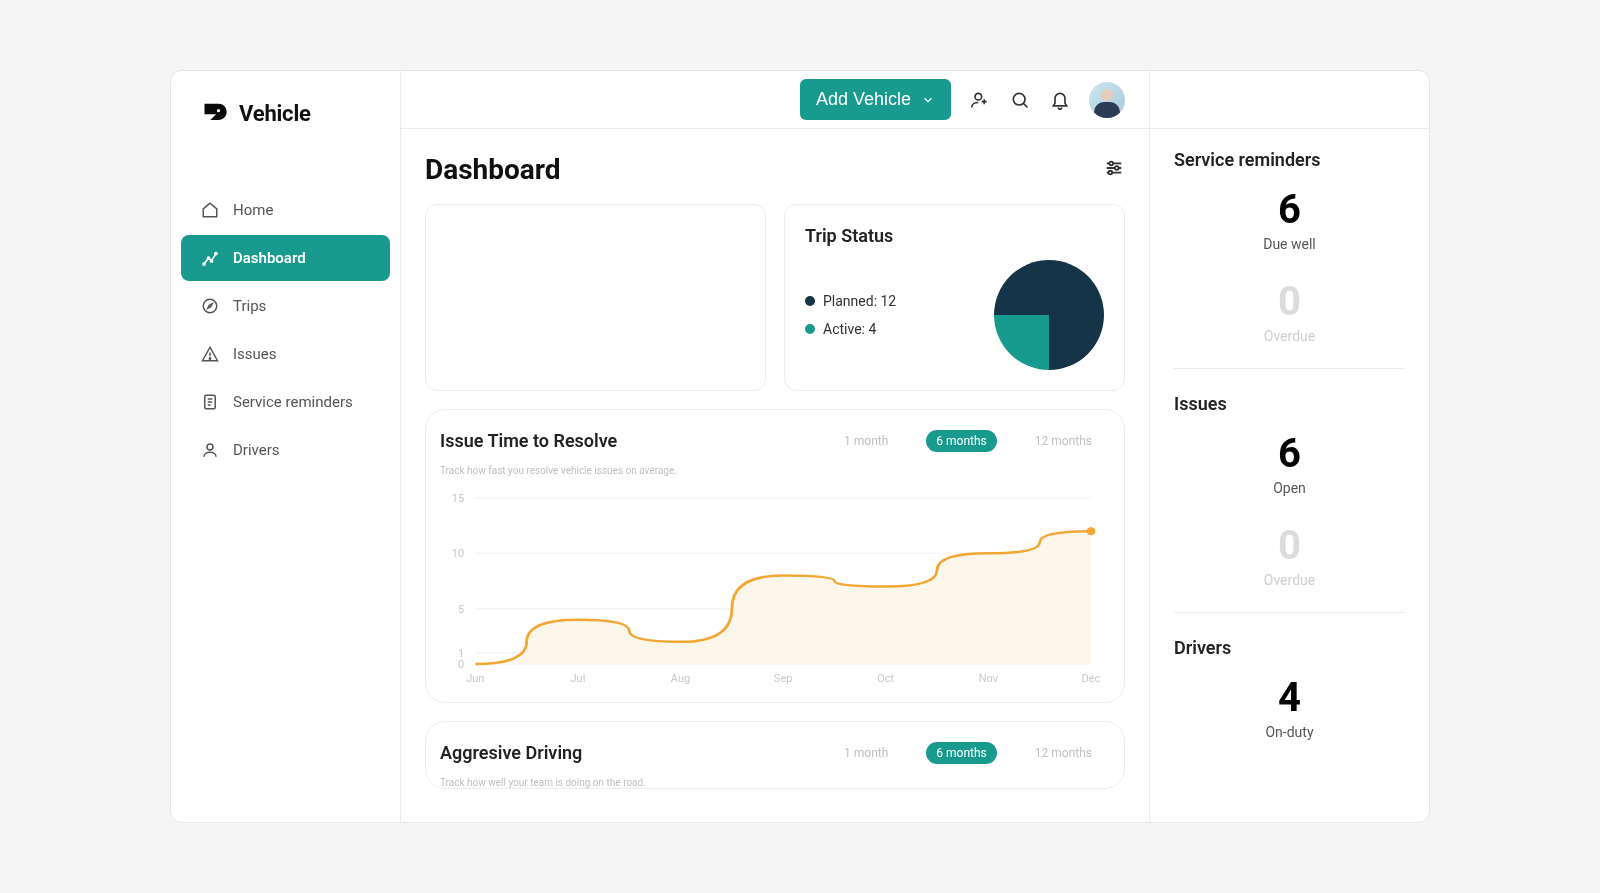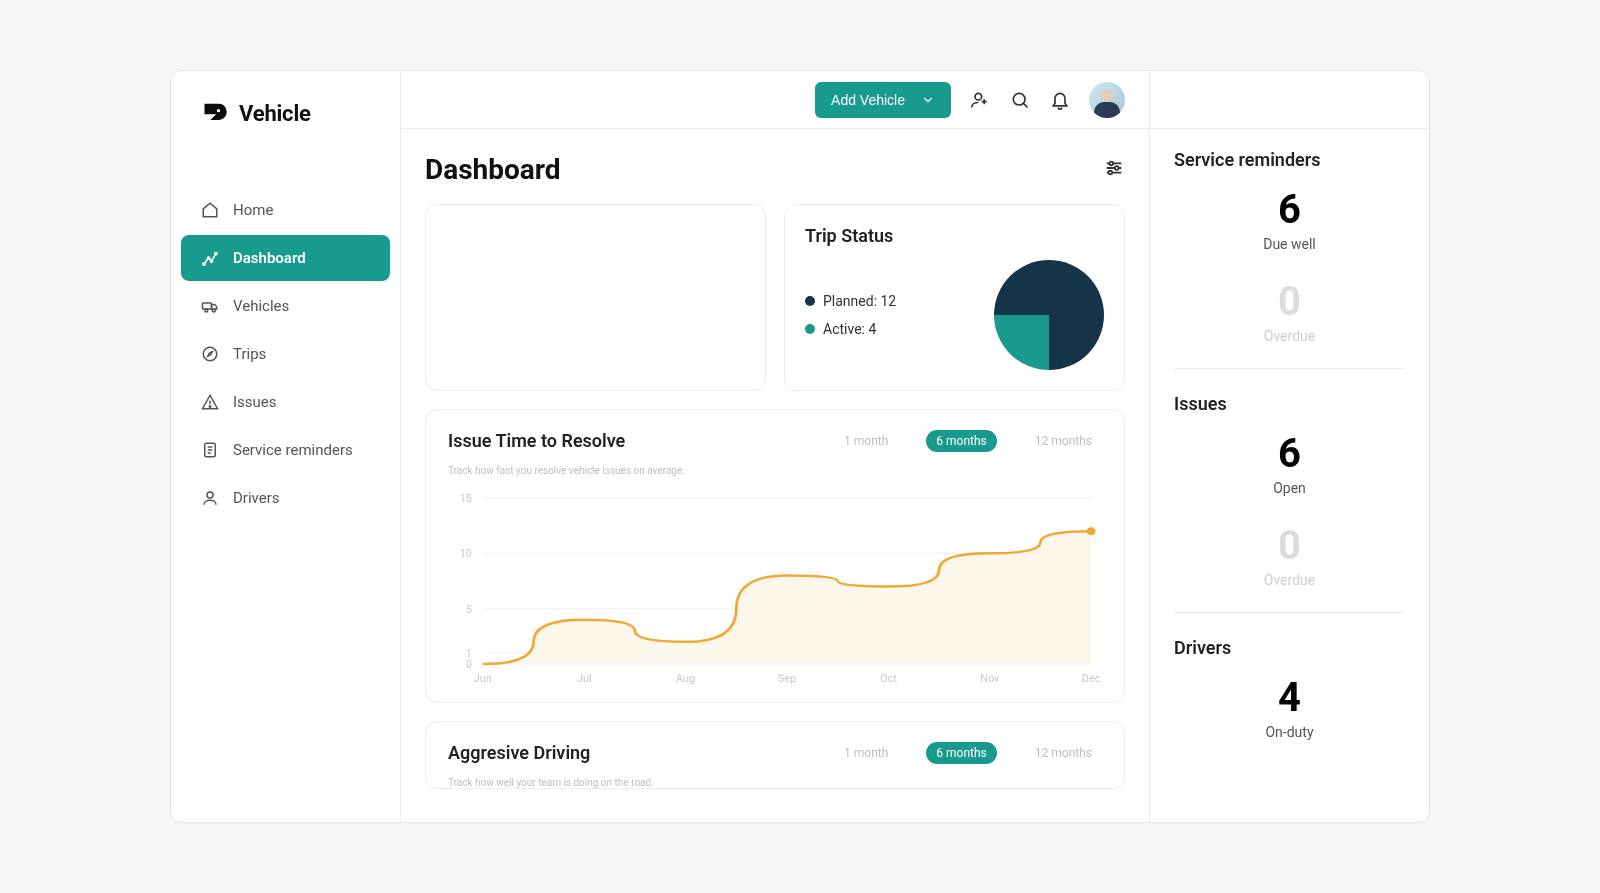--- a/index.html
+++ b/index.html
@@ -72,23 +72,23 @@
       justify-content: flex-end;
       gap: 18px;
       padding: 0 24px;
     }
     .btn-primary {
       background:#199a8e;
       color:#fff;
       border:none;
       border-radius:6px;
       padding: 10px 16px;
-      font-size:14px;
+      font-size:18px;
       font-weight:500;
-      display:flex; align-items:center; gap:16px;
+      display:flex; align-items:center; gap:10px;
       cursor:pointer;
     }
     .icon-btn {
       background:none; border:none; cursor:pointer;
       color:#333; width:22px; height:22px;
       display:flex; align-items:center; justify-content:center;
     }
     .avatar {
       width:36px; height:36px; border-radius:50%;
       background: linear-gradient(135deg,#cde7f0,#a7c8d8);
@@ -115,21 +115,21 @@
     .card {
       border:1px solid #ececec; border-radius:12px; padding:20px;
     }
     .card-title { font-size:18px; font-weight:600; color:#222; margin-bottom:14px;}
     .status-card-body { display:flex; align-items:center; justify-content:space-between; gap:10px;}
     .legend { display:flex; flex-direction:column; gap:12px;}
     .legend-item { display:flex; align-items:center; gap:8px; font-size:14px; color:#333;}
     .dot { width:10px; height:10px; border-radius:50%; }
     .pie { width:110px; height:110px; border-radius:50%; }
     .line-card {
-      border:1px solid #ececec; border-radius:12px; padding:20px 22px 10px 22px;
+      border:1px solid #ececec; border-radius:20px; padding:20px 22px 10px 14px;
     }
     .line-head { display:flex; align-items:flex-start; justify-content:space-between; gap:12px;}
     .line-sub { font-size:10px; color:#bfbfbf; margin-top:4px; }
     .range-tabs { display:flex; align-items:center; gap:28px; font-size:12px; color:#bfbfbf; }
     .range-tab { cursor:pointer; padding:4px 10px; border-radius:999px; }
     .range-tab.active { background:#199a8e; color:#fff; }
     .chart { width:100%; height:200px; margin-top:12px; }
     
     .right {
       border-left:1px solid #ececec;
@@ -171,29 +171,20 @@
       </div>
       <div class="nav-item active">
         <svg width="18" height="18" viewBox="0 0 24 24" fill="none" stroke="currentColor" stroke-width="2">
             <path d="M4 20 10 12l4 4 6-10"></path>
             <circle cx="4" cy="20" r="1.5" fill="currentColor"></circle>
             <circle cx="10" cy="12" r="1.5" fill="currentColor"></circle>
             <circle cx="14" cy="16" r="1.5" fill="currentColor"></circle>
             <circle cx="20" cy="6" r="1.5" fill="currentColor"></circle>
           </svg>
         <span>Dashboard</span>
-      </div>
-      <div class="nav-item">
-        <svg width="18" height="18" viewBox="0 0 24 24" fill="none" stroke="currentColor" stroke-width="2">
-            <rect x="2" y="8" width="12" height="8" rx="1"></rect>
-            <path d="M14 10h4l3 3v3h-7z"></path>
-            <circle cx="7" cy="18" r="2"></circle>
-            <circle cx="17" cy="18" r="2"></circle>
-          </svg>
-        <span>Vehicles</span>
       </div>
       <div class="nav-item">
         <svg width="18" height="18" viewBox="0 0 24 24" fill="none" stroke="currentColor" stroke-width="2">
             <circle cx="12" cy="12" r="9"></circle>
             <path d="M15 9 11 11 9 15l4-2z"></path>
           </svg>
         <span>Trips</span>
       </div>
       <div class="nav-item">
         <svg width="18" height="18" viewBox="0 0 24 24" fill="none" stroke="currentColor" stroke-width="2">

